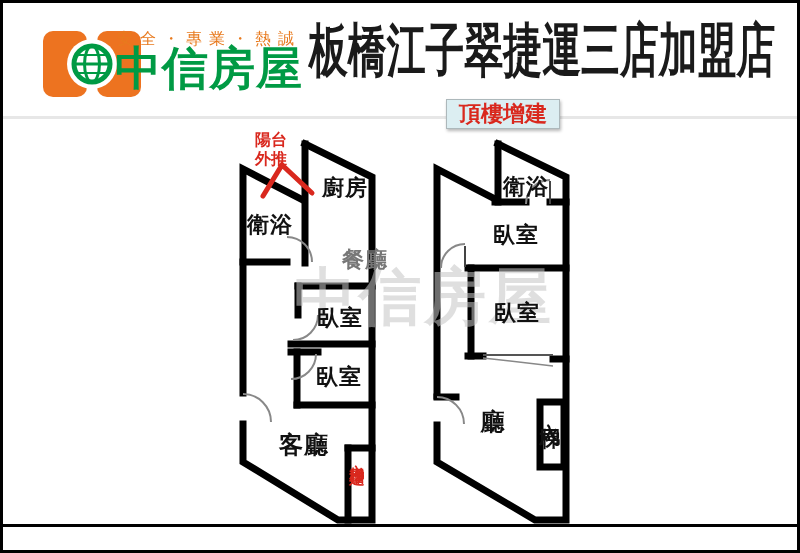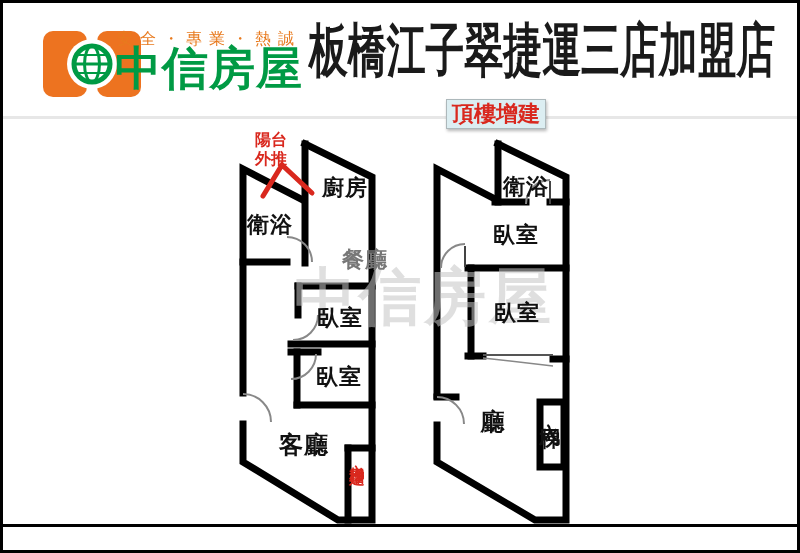--- a/index.html
+++ b/index.html
@@ -9,21 +9,21 @@
   
   .logo-svg{position:absolute;left:40px;top:26px;}
   .slogan{position:absolute;left:114px;top:26px;font-size:16px;font-weight:normal;color:#e87a1e;letter-spacing:7px;white-space:nowrap;}
   .brand{position:absolute;left:112px;top:42px;font-size:46px;font-weight:bold;color:#009a44;letter-spacing:1px;white-space:nowrap;line-height:1;}
   .title{position:absolute;left:306px;top:17px;font-size:58px;font-weight:bold;color:#1a1a1a;white-space:nowrap;line-height:1.05;transform:scaleX(0.67);transform-origin:0 0;}
   .header-divider{position:absolute;left:0;top:113px;width:100%;height:3px;background:#e7e7e7;}
 
   
   .plan-label{position:absolute;top:96px;height:30px;line-height:28px;background:#dceef2;border:1px solid #adb8bb;box-shadow:1px 2px 3px rgba(0,0,0,0.28);font-size:22px;font-weight:bold;text-align:center;}
   .plan-label.left{left:268px;width:77px;color:#111;}
-  .plan-label.right{left:443px;width:100px;color:#d9281e;}
+  .plan-label.right{left:443px;width:114px;color:#d9281e;}
 
   
   .plan-svg{position:absolute;left:0;top:0;z-index:1;}
   .watermark{position:absolute;left:291px;top:263px;z-index:2;font-size:62px;font-weight:bold;color:#c6c6c6;opacity:0.55;letter-spacing:3px;white-space:nowrap;line-height:1;pointer-events:none;}
 
   
   .room{position:absolute;z-index:3;font-weight:bold;color:#111;white-space:nowrap;transform:translate(-50%,-50%);font-size:22px;letter-spacing:1px;line-height:1;}
   .room.dim{color:#777;}
   .room.big{font-size:24px;}
   .red-note{position:absolute;z-index:3;color:#d9281e;font-weight:bold;}

